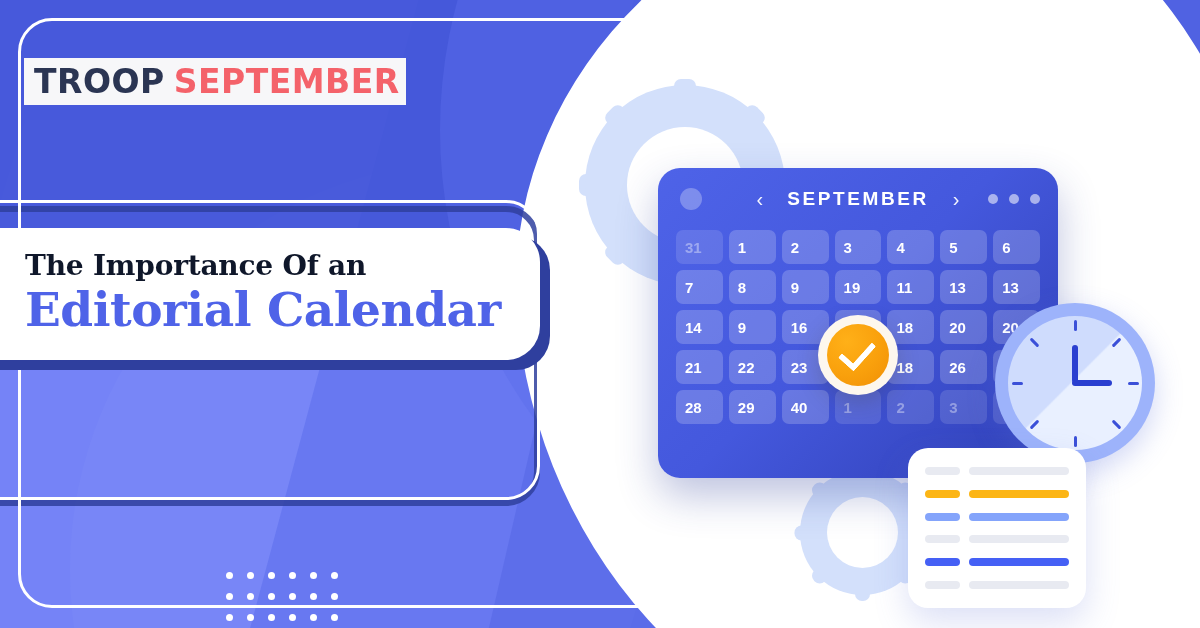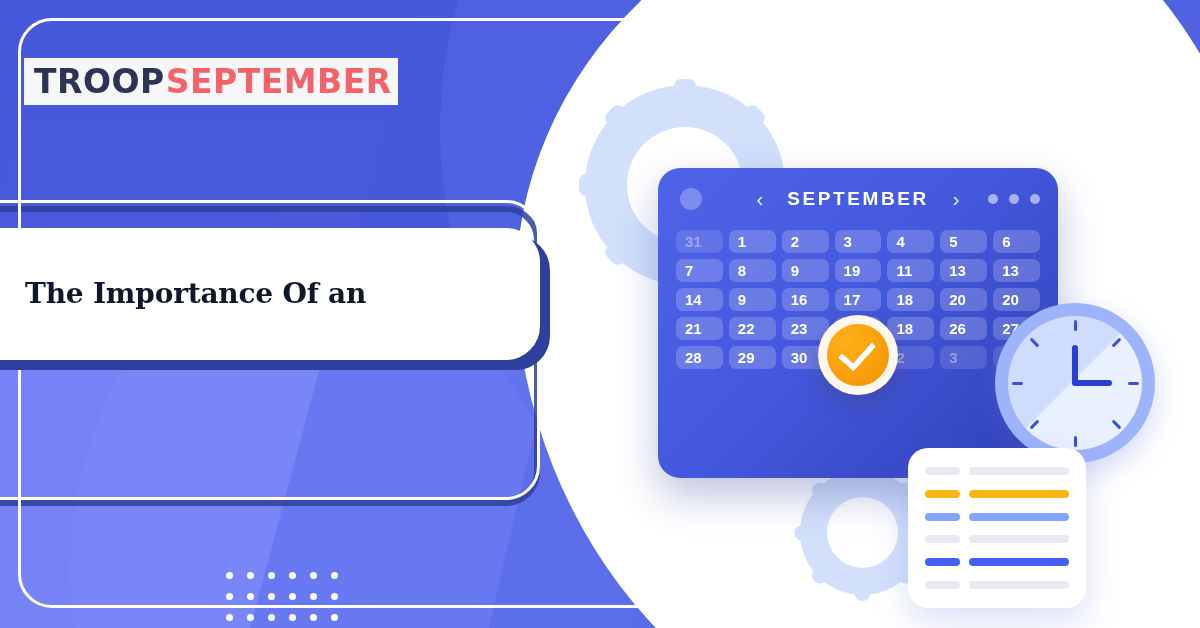--- a/index.html
+++ b/index.html
@@ -86,21 +86,21 @@
     box-sizing:border-box;
     pointer-events:none;
     opacity:.85;
   }
 
   
   .logo{
     position:absolute;left:24px;top:58px;
     background:#f7f7f9;
     padding:4px 6px 4px 10px;
-    display:flex;align-items:center;gap:1px;
+    display:flex;align-items:center;gap:9px;
     z-index:30;
   }
   .logo span{
     font-family:"DejaVu Sans",sans-serif;
     font-size:33px;font-weight:700;letter-spacing:.5px;
   }
   .logo .lg-1{color:#2b3553;}
   .logo .lg-2{color:#f4626a;}
 
   
@@ -191,21 +191,21 @@
   .cal-arrow{
     color:#fff;font-size:20px;font-weight:400;line-height:1;
     opacity:.95;
   }
   .cal-grid{
     position:relative;z-index:3;
     display:grid;grid-template-columns:repeat(7,1fr);
     gap:6px;padding:0 18px 18px 18px;
   }
   .cal-cell{
-    height:23px;border-radius:7px;
+    height:34px;border-radius:7px;
     background:rgba(255,255,255,.20);
     color:#ffffff;
     font-size:15px;font-weight:600;
     display:flex;align-items:center;
     padding-left:9px;box-sizing:border-box;
     font-family:"Liberation Sans",sans-serif;
     text-align:right;
   }
   .cal-cell.muted{color:rgba(255,255,255,.38);background:rgba(255,255,255,.13);}
 
@@ -338,21 +338,21 @@
         <div class="cal-cell">20</div>
         <div class="cal-cell">21</div>
         <div class="cal-cell">22</div>
         <div class="cal-cell">23</div>
         <div class="cal-cell">24</div>
         <div class="cal-cell">18</div>
         <div class="cal-cell">26</div>
         <div class="cal-cell">27</div>
         <div class="cal-cell">28</div>
         <div class="cal-cell">29</div>
-        <div class="cal-cell">30</div>
+        <div class="cal-cell">40</div>
         <div class="cal-cell muted">1</div>
         <div class="cal-cell muted">2</div>
         <div class="cal-cell muted">3</div>
         <div class="cal-cell muted">4</div>
       </div>
   </div>
 
   <div class="check-badge">
     <div class="check-inner">
       <div class="check-mark"></div>
@@ -448,20 +448,21 @@
       <i></i>
     </div>
 
   <div class="frame-inner-shadow"></div>
   <div class="frame-inner"></div>
   <div class="frame-outer"></div>
 
   <div class="title-shadow"></div>
   <div class="title-card">
     <div class="title-line1">The Importance Of an</div>
+    <div class="title-line2">Editorial Calendar</div>
   </div>
 
   <div class="logo">
     <span class="lg-1">TROOP</span>
     <span class="lg-2">SEPTEMBER</span>
   </div>
 
 </div>
 
 </body></html>

